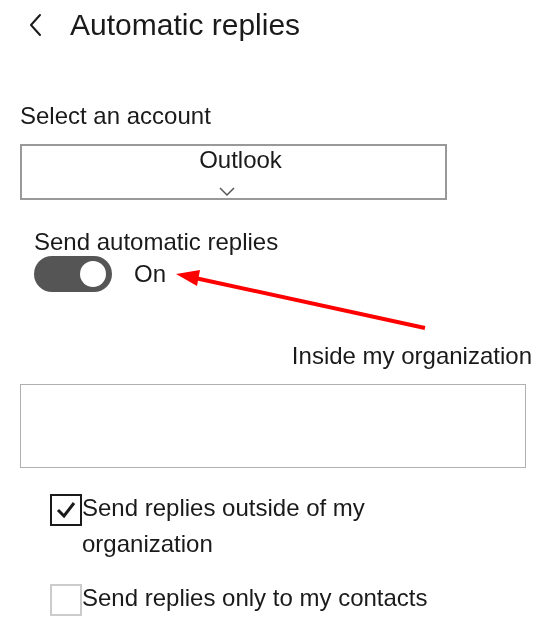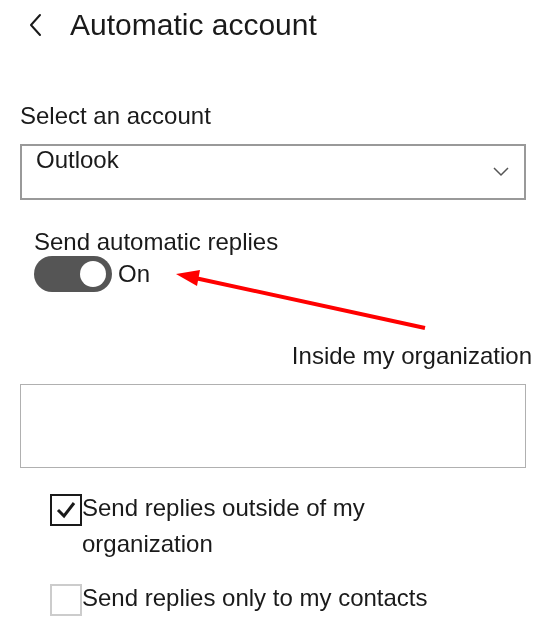--- a/index.html
+++ b/index.html
@@ -40,26 +40,28 @@
     }
     .label-account {
       font-size: 24px;
       font-weight: 400;
       margin-top: 52px;
       margin-bottom: 14px;
       color: #1a1a1a;
     }
     .select-wrap {
       position: relative;
-      width: 506px;
+      width: 427px;
       height: 56px;
       border: 2px solid #999999;
       background: #ffffff;
       display: flex;
-      cursor: pointer;
+      align-items: center;
+      cursor: pointer;
+      flex-direction: column;
     }
     .select-value {
       font-size: 24px;
       padding-left: 14px;
       color: #1a1a1a;
       flex: 1;
     }
     .select-chevron {
       padding-right: 14px;
       display: flex;
@@ -68,21 +70,21 @@
     .label-toggle {
       font-size: 24px;
       margin-top: 28px;
       margin-bottom: 0;
       padding-left: 14px;
       color: #1a1a1a;
     }
     .toggle-row {
       display: flex;
       align-items: center;
-      gap: 6px;
+      gap: 22px;
       padding-left: 14px;
     }
     .toggle {
       width: 78px;
       height: 36px;
       border-radius: 18px;
       background: #555555;
       position: relative;
       cursor: pointer;
     }
@@ -152,21 +154,21 @@
   </style>
 </head>
 <body>
 
 <div class="header">
   <div class="back-btn">
     <svg width="14" height="24" viewBox="0 0 14 24">
       <path d="M 12 2 L 3 12 L 12 22" stroke="#1a1a1a" stroke-width="2" fill="none" stroke-linecap="round" stroke-linejoin="round"></path>
     </svg>
   </div>
-  <h1 class="page-title">Automatic account</h1>
+  <h1 class="page-title">Automatic replies</h1>
 </div>
 
 <div class="section">
   <div class="label-account">Select an account</div>
   <div class="select-wrap">
     <div class="select-value">Outlook</div>
     <div class="select-chevron">
       <svg width="18" height="12" viewBox="0 0 18 12">
         <path d="M 2 2 L 9 9 L 16 2" stroke="#555555" stroke-width="1.5" fill="none"></path>
       </svg>

